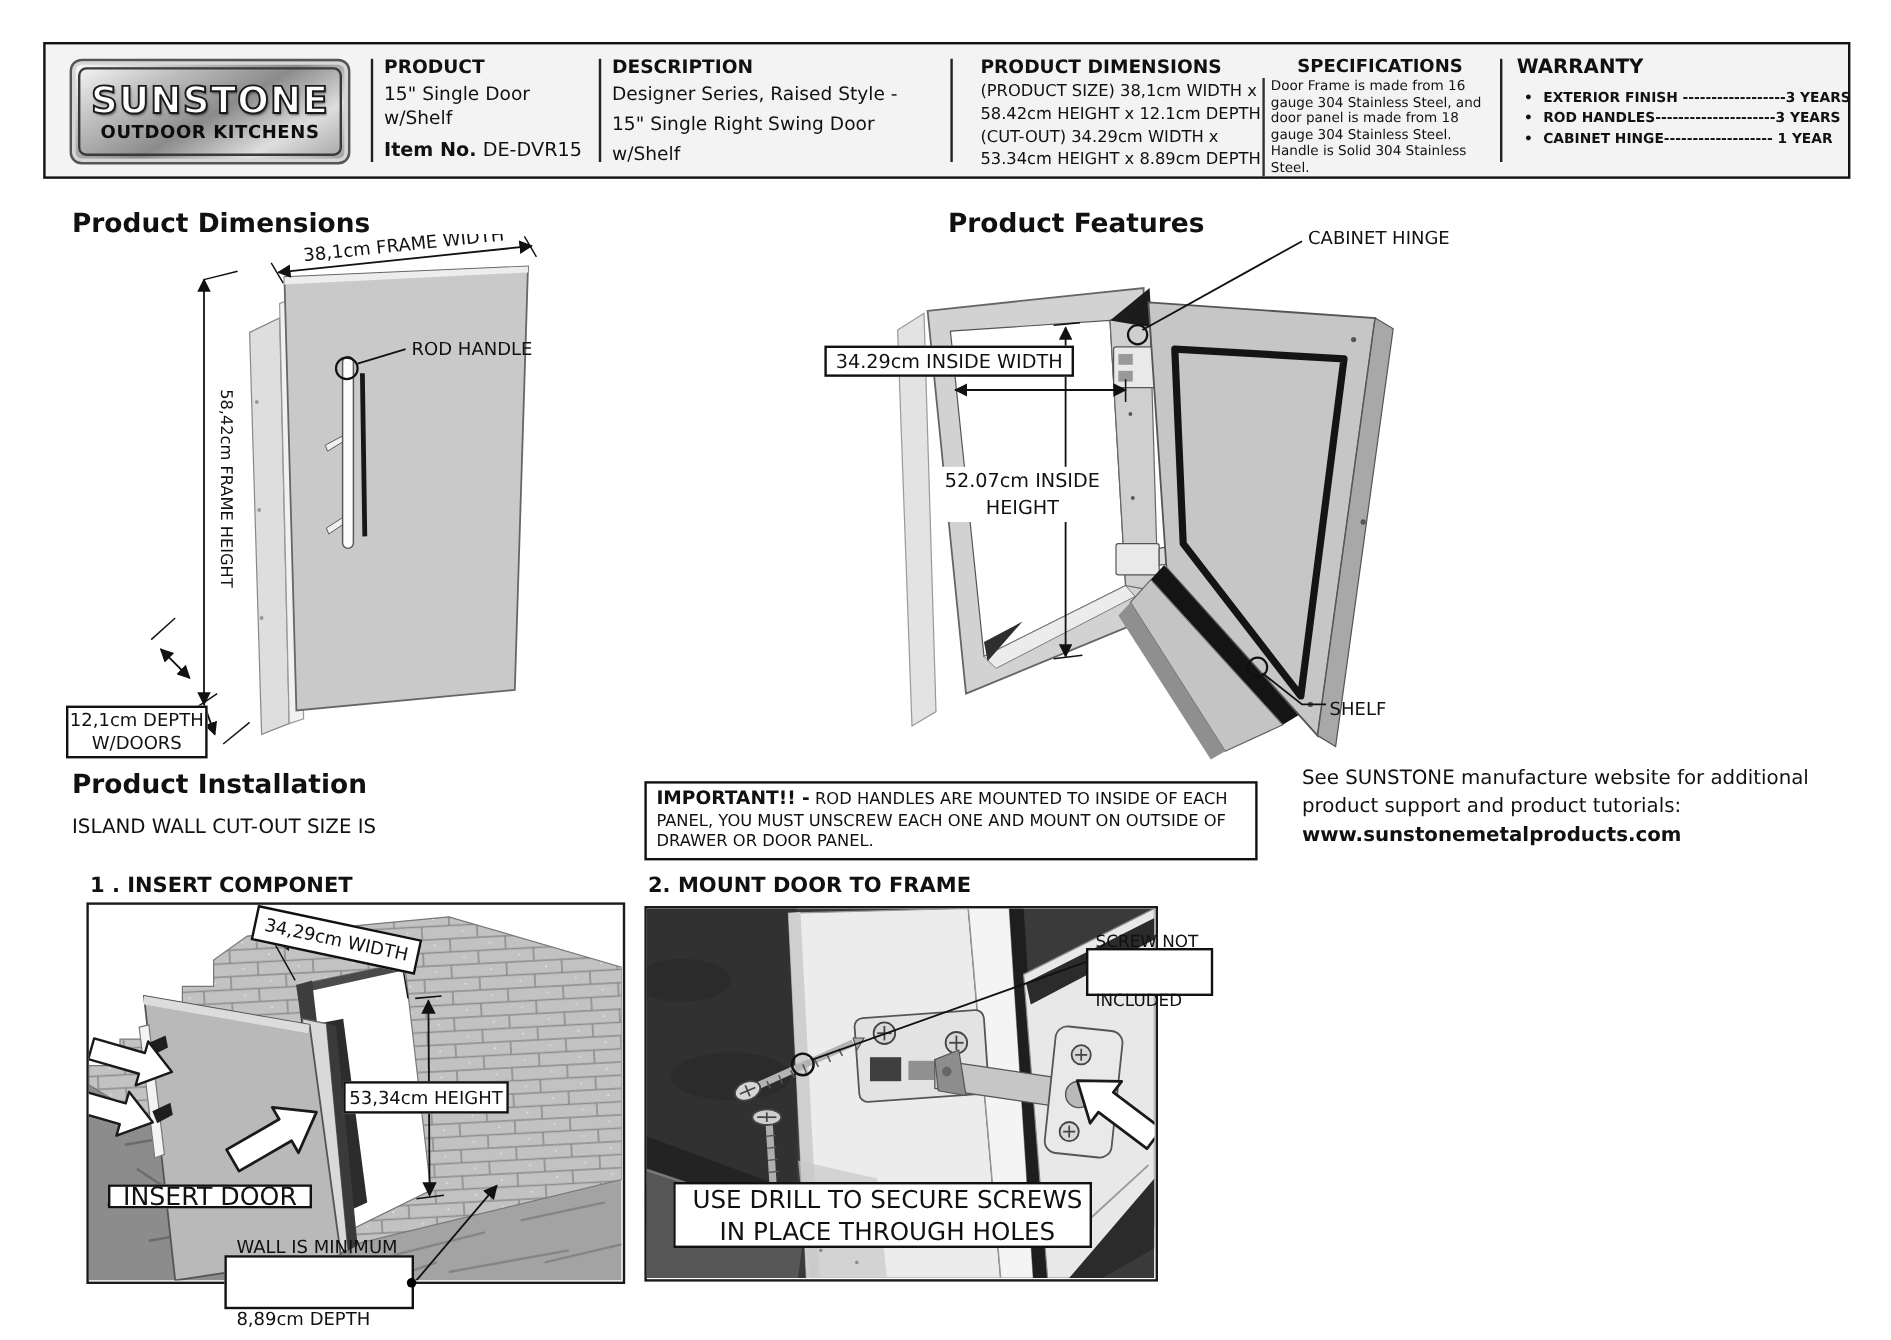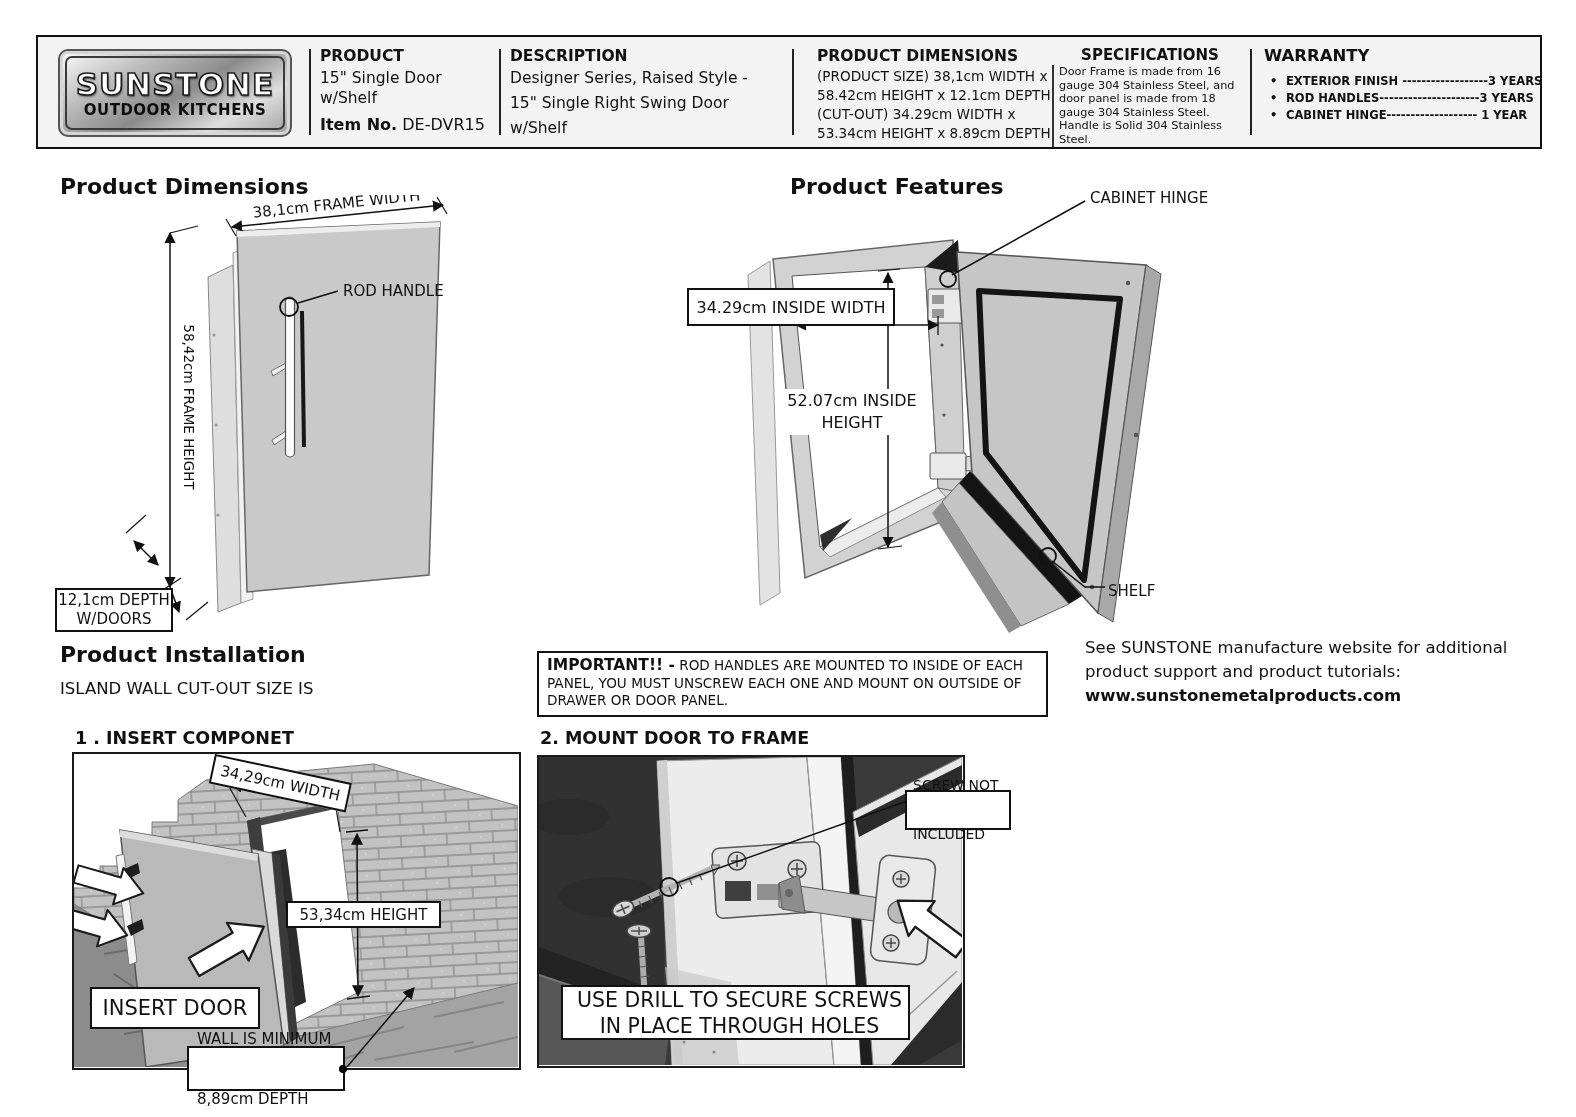--- a/index.html
+++ b/index.html
@@ -194,21 +194,21 @@
       <line x1="198" y1="354" x2="222" y2="351" stroke="#111" stroke-width="1.2"></line>
     </g>
 
     <line x1="405" y1="6" x2="272" y2="80" stroke="#111" stroke-width="1.5"></line>
     <circle cx="268" cy="84" r="8" fill="none" stroke="#111" stroke-width="1.8"></circle>
 
     <polyline points="425,392 405,392 372,366" fill="none" stroke="#111" stroke-width="1.5"></polyline>
     <circle cx="368" cy="361" r="8" fill="none" stroke="#111" stroke-width="1.8"></circle>
   </svg>
   <div class="figlbl" style="left:1090px;top:189px;">CABINET HINGE</div>
-  <div class="lblbox" style="left:687px;top:288px;width:208px;height:38px;font-size:16px;">
+  <div class="lblbox" style="left:687px;top:288px;width:208px;height:26px;font-size:16px;">
     <div>34.29cm INSIDE WIDTH</div>
   </div>
   <div class="whitelbl" style="left:781px;top:389px;width:142px;height:46px;font-size:16px;line-height:22px;">
     <div>52.07cm INSIDE</div>
     <div>HEIGHT</div>
   </div>
   <div class="figlbl" style="left:1108px;top:582px;">SHELF</div>
 
   <div class="abs sect-title" style="left:60px;top:642px;">Product Installation</div>
   <div class="abs note" style="left:60px;top:679px;">ISLAND WALL CUT-OUT SIZE IS</div>
@@ -281,24 +281,24 @@
         <line x1="272" y1="78" x2="294" y2="76" stroke="#111" stroke-width="1.3"></line>
         <line x1="273" y1="245" x2="296" y2="242" stroke="#111" stroke-width="1.3"></line>
       </g>
 
       <line x1="273" y1="313" x2="340" y2="234" stroke="#111" stroke-width="1.5" marker-end="url(#ar3)"></line>
     </svg>
   </div>
   <div class="lblbox" style="left:215px;top:754px;width:140px;height:30px;font-size:15px;transform:rotate(12deg);transform-origin:top left;">
     <div>34,29cm WIDTH</div>
   </div>
-  <div class="lblbox" style="left:286px;top:901px;width:155px;height:27px;font-size:15px;">
+  <div class="lblbox" style="left:286px;top:901px;width:138px;height:27px;font-size:15px;">
     <div>53,34cm HEIGHT</div>
   </div>
-  <div class="lblbox" style="left:90px;top:987px;width:170px;height:42px;font-size:21px;">
+  <div class="lblbox" style="left:90px;top:987px;width:170px;height:20px;font-size:21px;">
     <div>INSERT DOOR</div>
   </div>
   <div class="lblbox" style="left:187px;top:1046px;width:158px;height:45px;font-size:15px;line-height:20px;align-items:flex-start;padding-left:8px;gap:40px;">
     <div>WALL IS MINIMUM</div>
     <div>8,89cm DEPTH</div>
   </div>
   <div class="abs" style="left:339px;top:1065px;width:8px;height:8px;border-radius:50%;background:#000;"></div>
 
   <div class="fig" style="left:537px;top:755px;width:428px;height:313px;">
     <svg width="423" height="308" viewBox="0 0 423 308">

